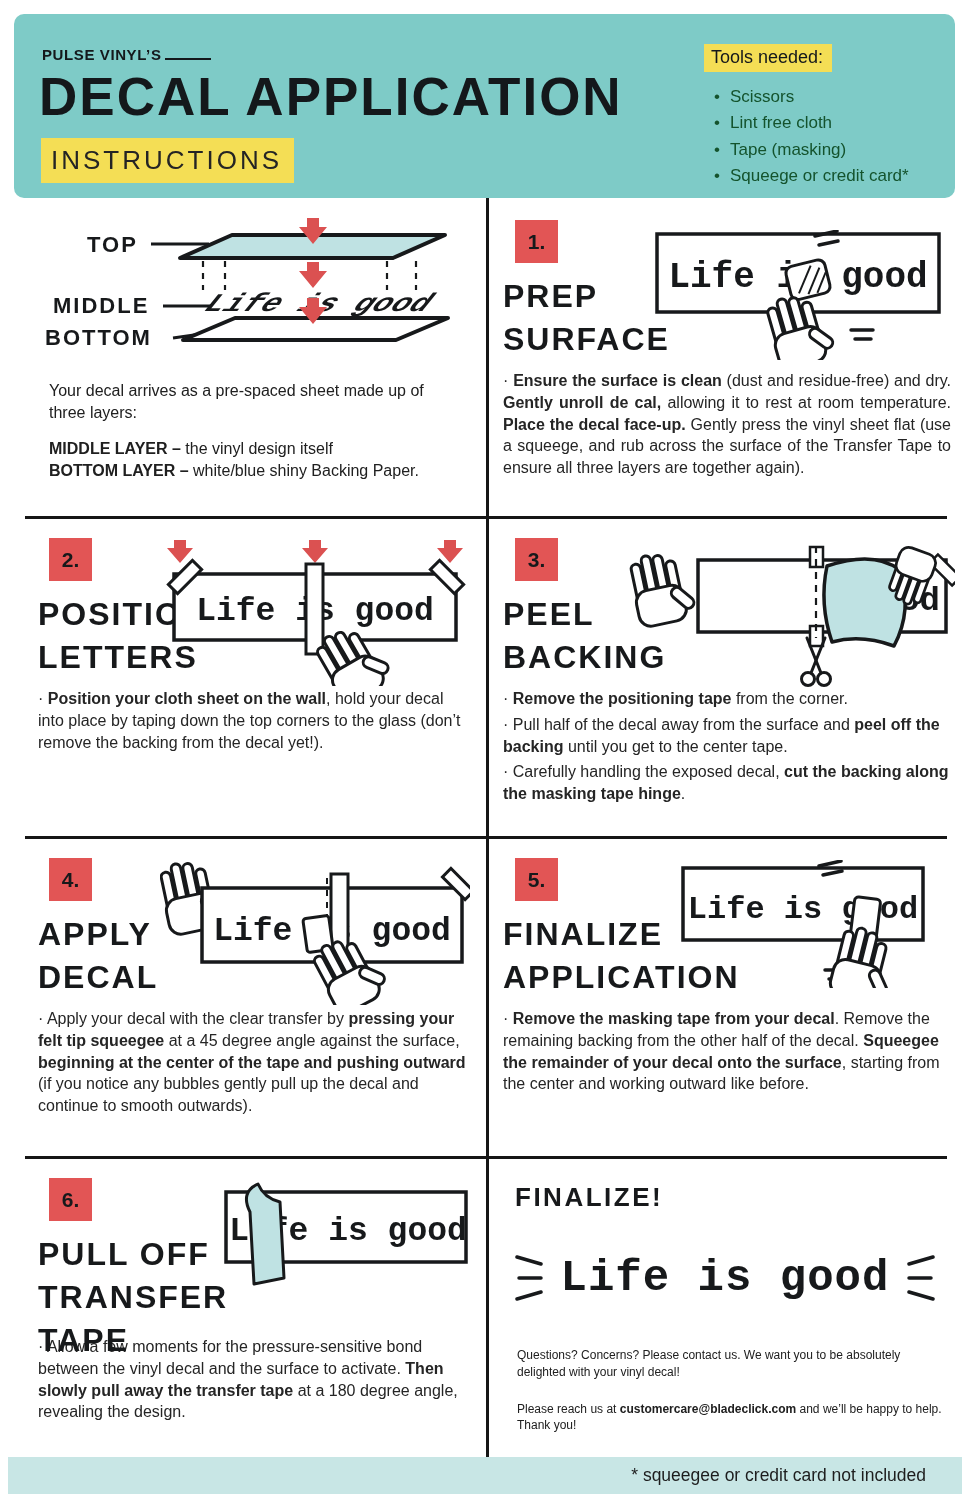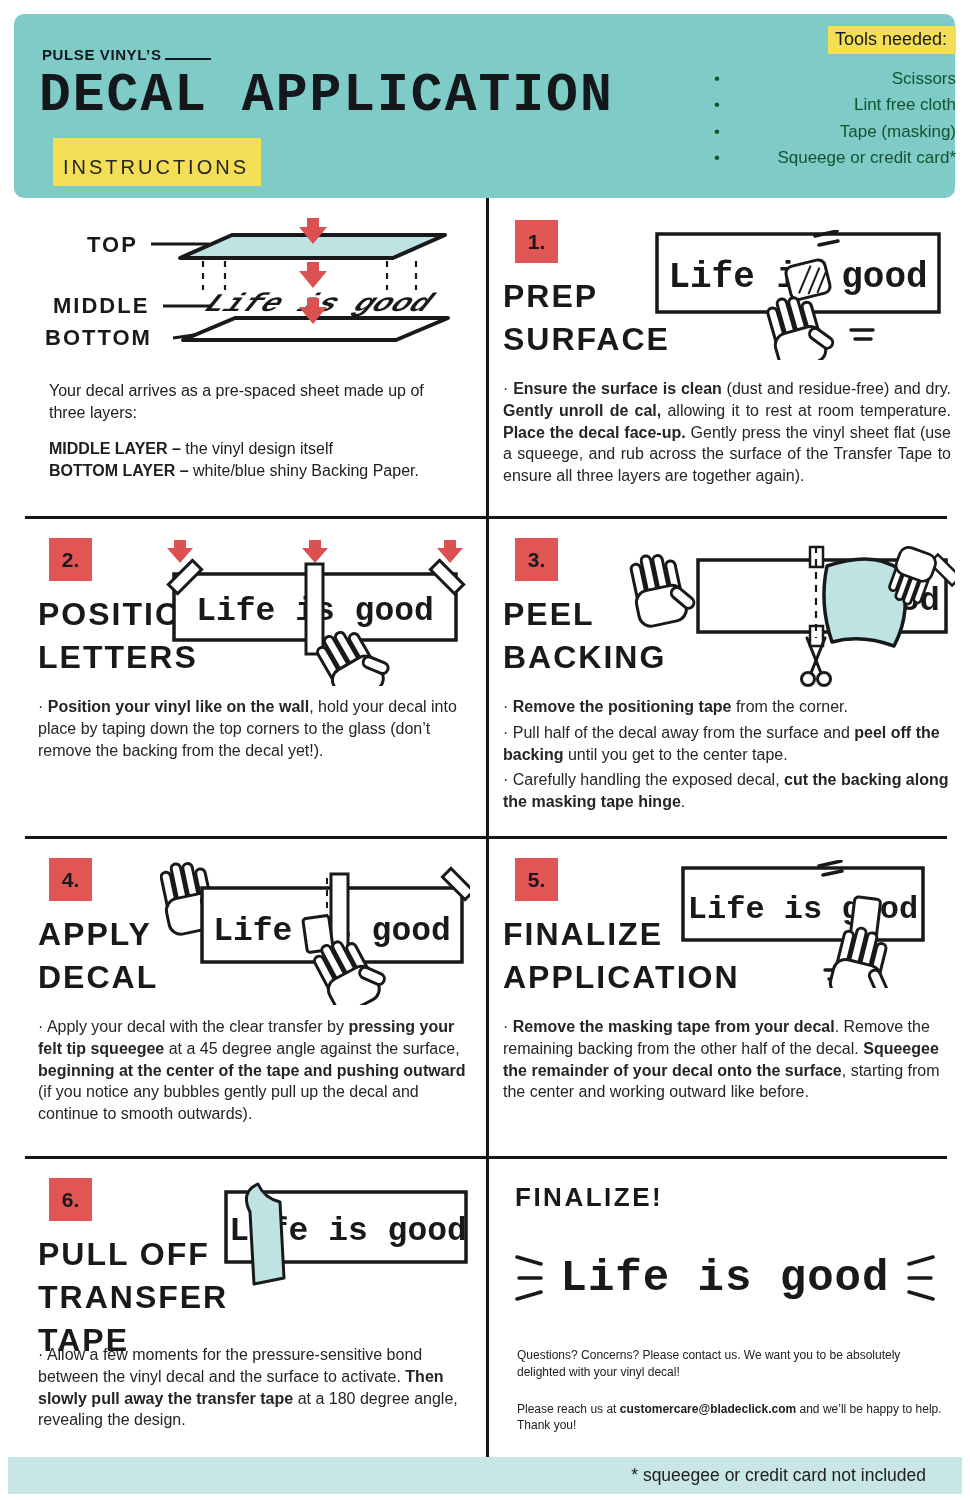--- a/index.html
+++ b/index.html
@@ -18,28 +18,28 @@
   .brand {
     position:absolute; left:28px; top:32px;
     font-size:15px; font-weight:bold; letter-spacing:.6px; color:#14181b;
   }
   .brand-underline {
     display:inline-block; width:46px; height:2px; background:#14181b;
     margin-left:3px; vertical-align:baseline;
   }
   .main-title {
     position:absolute; left:25px; top:56px; line-height:1;
-    font-size:53px; font-weight:800; letter-spacing:2px; color:#14181b;font-family:Liberation Mono, monospace;
+    font-size:53px; font-weight:800; letter-spacing:2px; color:#14181b;
   }
   .subtitle {
     position:absolute; left:27px; top:124px;
     background:#F4DE55; color:#242424;
-    font-size:20px; letter-spacing:3px; padding:18px 12px 7px 10px;margin-left:12px;
-  }
-  .tools { position:absolute; left:690px; top:12px; width:252px;text-align:right; }
+    font-size:26px; letter-spacing:3px; padding:7px 12px 7px 10px;
+  }
+  .tools { position:absolute; left:690px; top:30px; width:252px; }
   .tools-label {
     display:inline-block; background:#F4DE55; color:#14181b;
     font-size:18px; padding:3px 9px 4px 7px;
   }
   .tools-list { list-style:none; margin:12px 0 0 10px; font-size:17px; line-height:1.55; color:#14532d; }
   .tools-list li { padding-left:16px; position:relative; }
   .tools-list li::before { content:"•"; position:absolute; left:0; top:0; }
   
   .vline { position:absolute; left:486px; top:198px; width:3px; height:1259px; background:#161616; }
   .hline { position:absolute; left:25px; width:922px; height:3px; background:#161616; }
@@ -67,21 +67,21 @@
   }
   .head-l .badge { margin:8px 0 12px 24px; }
   .head-r .badge { margin:8px 0 12px 12px; }
   .step-title {
     font-size:32px; font-weight:800; letter-spacing:2px; line-height:1.35;
     white-space:pre-line; color:#17191b;
   }
   .head-l .step-title { margin-left:13px; }
   .head-r .step-title { margin-left:0; }
   .illus { position:absolute; }
-  .body { font-size:16px; line-height:1.36; color:#252525;margin-top:8px; }
+  .body { font-size:16px; line-height:1.36; color:#252525; }
   #cell-step1 .body { text-align:justify; padding-right:4px; }
   #cell-step2 .body, #cell-step4 .body, #cell-step6 .body { margin-left:13px; padding-right:2px; }
   .body .para { margin:0 0 4px 0; }
   
   .diagram { display:block; margin:4px 0 16px 10px; }
   .intro-text { margin-left:24px; margin-right:12px; font-size:16px; line-height:1.38; }
   .intro-text .para { margin:0 0 14px 0; }
   .layers .para { margin:0; }
   .b { font-weight:bold; }
   
@@ -234,21 +234,21 @@
             <rect x="-9.5" y="-50" width="9.5" height="44" rx="4.7"></rect>
             <rect x="2" y="-48" width="9.5" height="42" rx="4.7"></rect>
             <rect x="13.5" y="-40" width="9.5" height="34" rx="4.7"></rect>
             <rect x="-23" y="-16" width="48" height="36" rx="12"></rect>
             <rect x="18" y="-14" width="11" height="26" rx="5.5" transform="rotate(-38 23 -1)"></rect>
           </g>
         </g>
       </svg>
     </div>
     <div class="body">
-        <p class="para"><span>· </span><span class="b">Position your vinyl like on the wall</span><span>, hold your decal into place by taping down the top corners to the glass (don’t remove the backing from the decal yet!).</span></p>
+        <p class="para"><span>· </span><span class="b">Position your cloth sheet on the wall</span><span>, hold your decal into place by taping down the top corners to the glass (don’t remove the backing from the decal yet!).</span></p>
       </div>
   </section>
 
   <section class="cell" id="cell-step3">
     <div class="step-head head-r">
       <div class="badge">3.</div>
       <h2 class="step-title">PEEL
 BACKING</h2>
       <svg class="illus" style="top:0; right:0;" width="335" height="150" viewBox="0 0 335 150">
         <g transform="translate(40,66) rotate(-12)">

